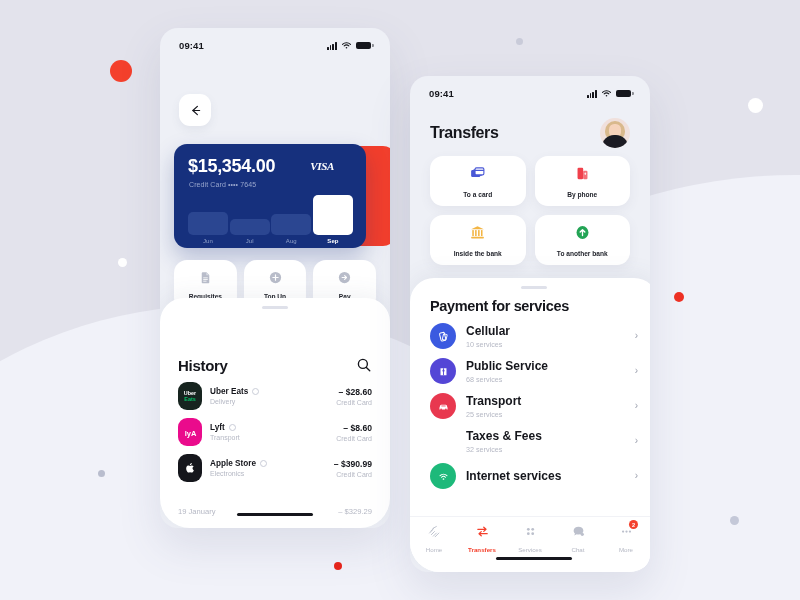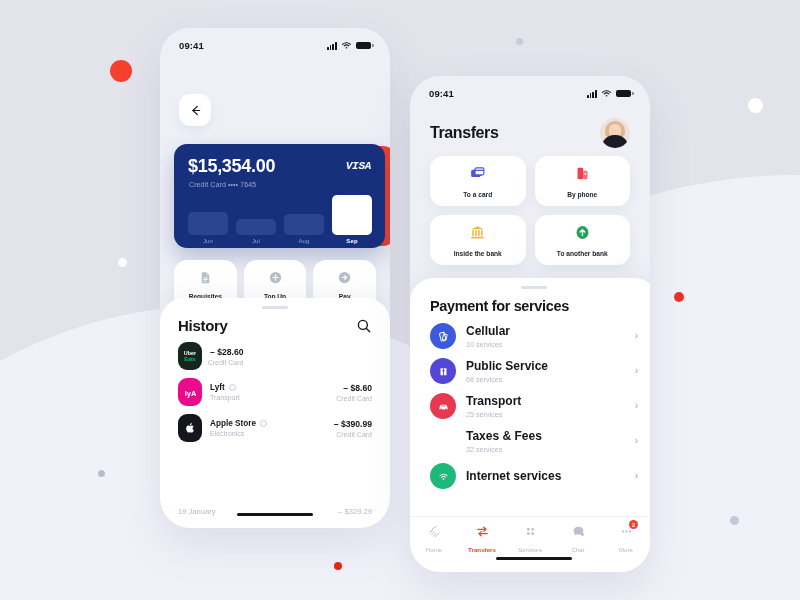--- a/index.html
+++ b/index.html
@@ -24,21 +24,21 @@
   }
   .bg-blob.bl { width: 820px; height: 720px; left: -190px; top: 305px; }
   .bg-blob.tr { width: 820px; height: 640px; left: 385px; top: 175px; }
 
   .dot { position: absolute; border-radius: 50%; }
 
   
   .phone {
     position: absolute;
     background: #eef0f6;
-    border-radius: 30px;
+    border-radius: 18px;
     overflow: hidden;
     box-shadow: 0 18px 44px rgba(80,88,120,.13);
   }
   .phone-a { left: 160px; top: 28px; width: 230px; height: 500px; }
   .phone-b { left: 410px; top: 76px; width: 240px; height: 496px; }
 
   
   .statusbar {
     display: flex; align-items: center; justify-content: space-between;
     padding: 9px 19px 0 19px;
@@ -75,38 +75,38 @@
   .back-btn svg { width: 15px; height: 15px; }
 
   .card-stack { position: absolute; left: 0; top: 116px; width: 230px; height: 104px; }
   .card-red {
     position: absolute; left: 176px; top: 2px;
     width: 60px; height: 100px; border-radius: 13px;
     background: #f43f2c;
   }
   .card-blue {
     position: absolute; left: 14px; top: 0;
-    width: 211px; height: 104px; border-radius: 13px;
+    width: 192px; height: 104px; border-radius: 13px;
     background: #16307d;
     overflow: hidden;
     box-shadow: 0 10px 22px rgba(22,48,125,.26);
     cursor: pointer;
   }
   .card-amount {
     position: absolute; left: 14px; top: 12px;
     color: #fff; font-size: 18px; font-weight: bold; letter-spacing: -.3px;
   }
   .card-sub {
     position: absolute; left: 15px; top: 37px;
     color: #98a6cd; font-size: 7px; letter-spacing: .1px;
   }
   .card-visa {
-    position: absolute; right: 14px; top: 16px;
+    position: absolute; right: 32px; top: 16px;
     color: #fff; font-size: 11px; font-weight: bold;
-    font-family: Liberation Mono, monospace;
+    font-family: Liberation Serif, serif;
     font-style: italic; letter-spacing: -.3px;
   }
   .card-chart {
     position: absolute; left: 14px; bottom: 4px; right: 13px;
     height: 48px;
     display: flex; align-items: flex-end; justify-content: space-between;
   }
   .cc-col { width: 40px; display: flex; flex-direction: column; align-items: center; }
   .cc-bar { width: 100%; border-radius: 5px; background: #2b4691; }
   .cc-col.active .cc-bar { background: #ffffff; }
@@ -131,22 +131,23 @@
     position: absolute; left: 0; bottom: 0; width: 230px; height: 230px;
     background: #fff; border-radius: 24px 24px 30px 30px;
     box-shadow: 0 -4px 22px rgba(80,88,120,.08);
     overflow: hidden;
   }
   .grabber {
     width: 26px; height: 3px; border-radius: 2px; background: #dfe1ea;
     margin: 8px auto 0 auto;
   }
   .hist-head {
-    display: flex; align-items: center; justify-content: space-between;
+    display: flex; align-items: flex-start; justify-content: space-between;
     padding: 8px 18px 0 18px;
+    margin-top: 40px;
   }
   .hist-title { font-size: 15px; font-weight: bold; color: #15161c; letter-spacing: -.3px; }
   .search-ico { width: 16px; height: 16px; cursor: pointer; }
   .hist-sum {
     display: flex; align-items: center; justify-content: space-between;
     padding: 9px 18px 0 18px;
     font-size: 7.6px; color: #b5b8c4;
   }
   .tx { display: flex; align-items: center; padding: 8px 18px 0 18px; }
   .tx-ico {
@@ -365,20 +366,27 @@
         <svg class="search-ico" viewBox="0 0 20 20">
           <circle cx="8.6" cy="8.6" r="5.6" stroke="#15161c" stroke-width="1.7" fill="none"></circle>
           <path d="M13 13l4.2 4.2" stroke="#15161c" stroke-width="1.7" stroke-linecap="round"></path>
         </svg>
       </div>
       <div id="tx-list">
           <div class="tx">
             <div class="tx-ico" style="background:#17241f">
               <div class="ue">Uber<b>Eats</b></div>
             </div>
+            <div class="tx-mid">
+              <div class="tx-name-row">
+                <span class="tx-name">Uber Eats</span>
+                <span class="tx-info"></span>
+              </div>
+              <div class="tx-cat">Delivery</div>
+            </div>
             <div class="tx-right">
               <div class="tx-amt">– $28.60</div>
               <div class="tx-src">Credit Card</div>
             </div>
           </div>
           <div class="tx">
             <div class="tx-ico" style="background:#ea0b8c">
               <svg viewBox="0 0 24 24" width="15" height="15">
                 <text x="12" y="17" font-family="Liberation Sans, sans-serif" font-size="12" font-weight="bold" fill="#fff" text-anchor="middle">lyA</text>
               </svg>

